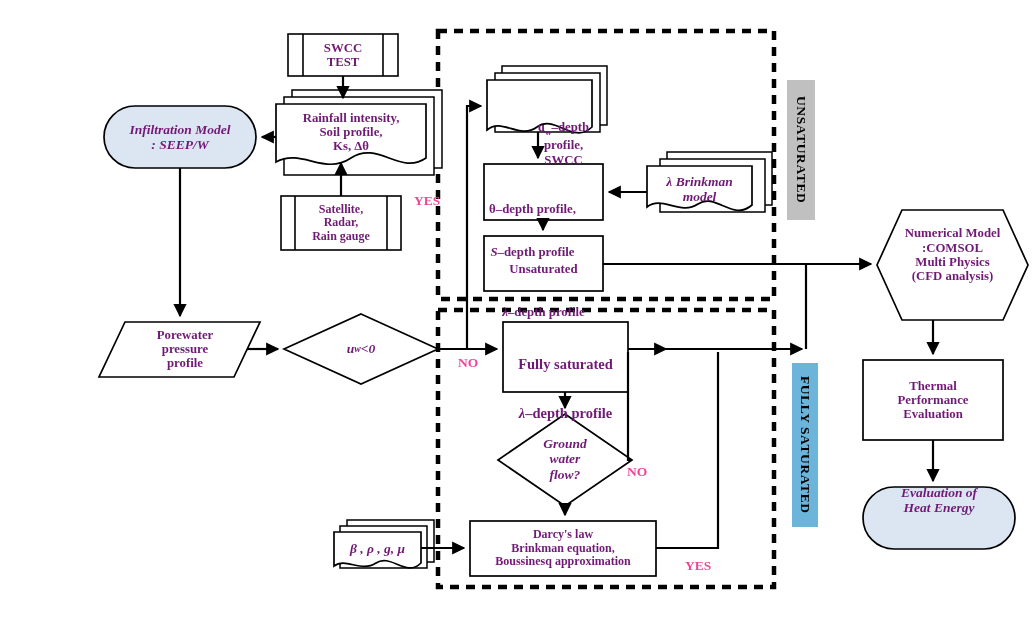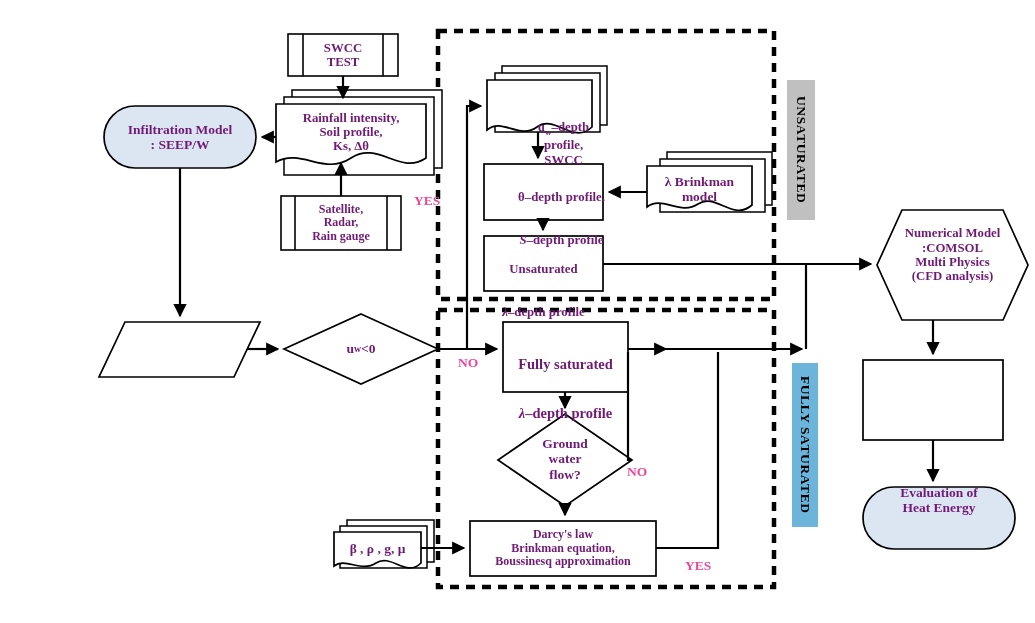--- a/index.html
+++ b/index.html
@@ -27,21 +27,21 @@
     align-items: center;
     justify-content: center;
     text-align: center;
     font-weight: bold;
     color: #701a75;
     line-height: 1.12;
     pointer-events: none;
     white-space: pre-line;
   }
   .f15 { font-size: 14.5px; }
-  .f14 { font-size: 13.5px; }
+  .f14 { font-size: 13.5px; font-style: italic; }
   .f13 { font-size: 12.8px; }
   .f12 { font-size: 12px; }
   .edge-lbl {
     position: absolute;
     font-weight: bold;
     font-size: 13.5px;
     color: #ec4899;
   }
   .vert-band {
     position: absolute;
@@ -203,33 +203,36 @@
 Soil profile,
 Ks, Δθ</div>
 
   <div class="lbl f12" style="left:295px; top:197px; width:92px; height:52px;">Satellite,
 Radar,
 Rain gauge</div>
 
   <div class="lbl f14" style="left:104px; top:106px; width:152px; height:62px;">Infiltration Model
 : SEEP/W</div>
 
+  <div class="lbl f13" style="left:110px; top:321px; width:150px; height:56px;">Porewater
+pressure
+profile</div>
 
   <div class="lbl f14" style="left:311px; top:336px; width:100px; height:26px;">
     <span>u</span><span class="sub">w</span><span>&lt;0</span>
   </div>
 
   <div class="lbl f13" style="left:487px; top:82px; width:105px; height:44px; display:block; padding-top:9px; box-sizing:border-box;padding-left:48px;">
     <div style="line-height:1.18;">
       <span>u</span><span class="sub">w</span><span style="white-space:pre-line;">–depth
 profile, SWCC</span>
     </div>
   </div>
 
-  <div class="lbl f13" style="left:497px; top:164px; width:129px; height:56px; display:block; padding-top:12px; box-sizing:border-box;">
+  <div class="lbl f13" style="left:468px; top:164px; width:129px; height:56px; display:block; padding-top:24px; box-sizing:border-box;">
     <div>θ–depth profile,</div>
     <div>
       <span class="it">S</span><span>–depth profile</span>
     </div>
   </div>
 
   <div class="lbl f14" style="left:647px; top:168px; width:105px; height:42px;">λ Brinkman
 model</div>
 
   <div class="lbl f13" style="left:484px; top:236px; width:119px; height:55px; display:block; padding-top:12px; box-sizing:border-box;">
@@ -254,20 +257,23 @@
 
   <div class="lbl f12" style="left:470px; top:521px; width:186px; height:55px;">Darcy's law
 Brinkman equation,
 Boussinesq approximation</div>
 
   <div class="lbl f13" style="left:877px; top:200px; width:151px; height:110px;">Numerical Model
 :COMSOL
 Multi Physics
 (CFD analysis)</div>
 
+  <div class="lbl f13" style="left:863px; top:360px; width:140px; height:80px;">Thermal
+Performance
+Evaluation</div>
 
   <div class="lbl f14" style="left:863px; top:469px; width:152px; height:62px;">Evaluation of
 Heat Energy</div>
 
   <div class="edge-lbl" style="left:414px; top:193px;">YES</div>
   <div class="edge-lbl" style="left:458px; top:355px;">NO</div>
   <div class="edge-lbl" style="left:627px; top:464px;">NO</div>
   <div class="edge-lbl" style="left:685px; top:558px;">YES</div>
 
 </div>

